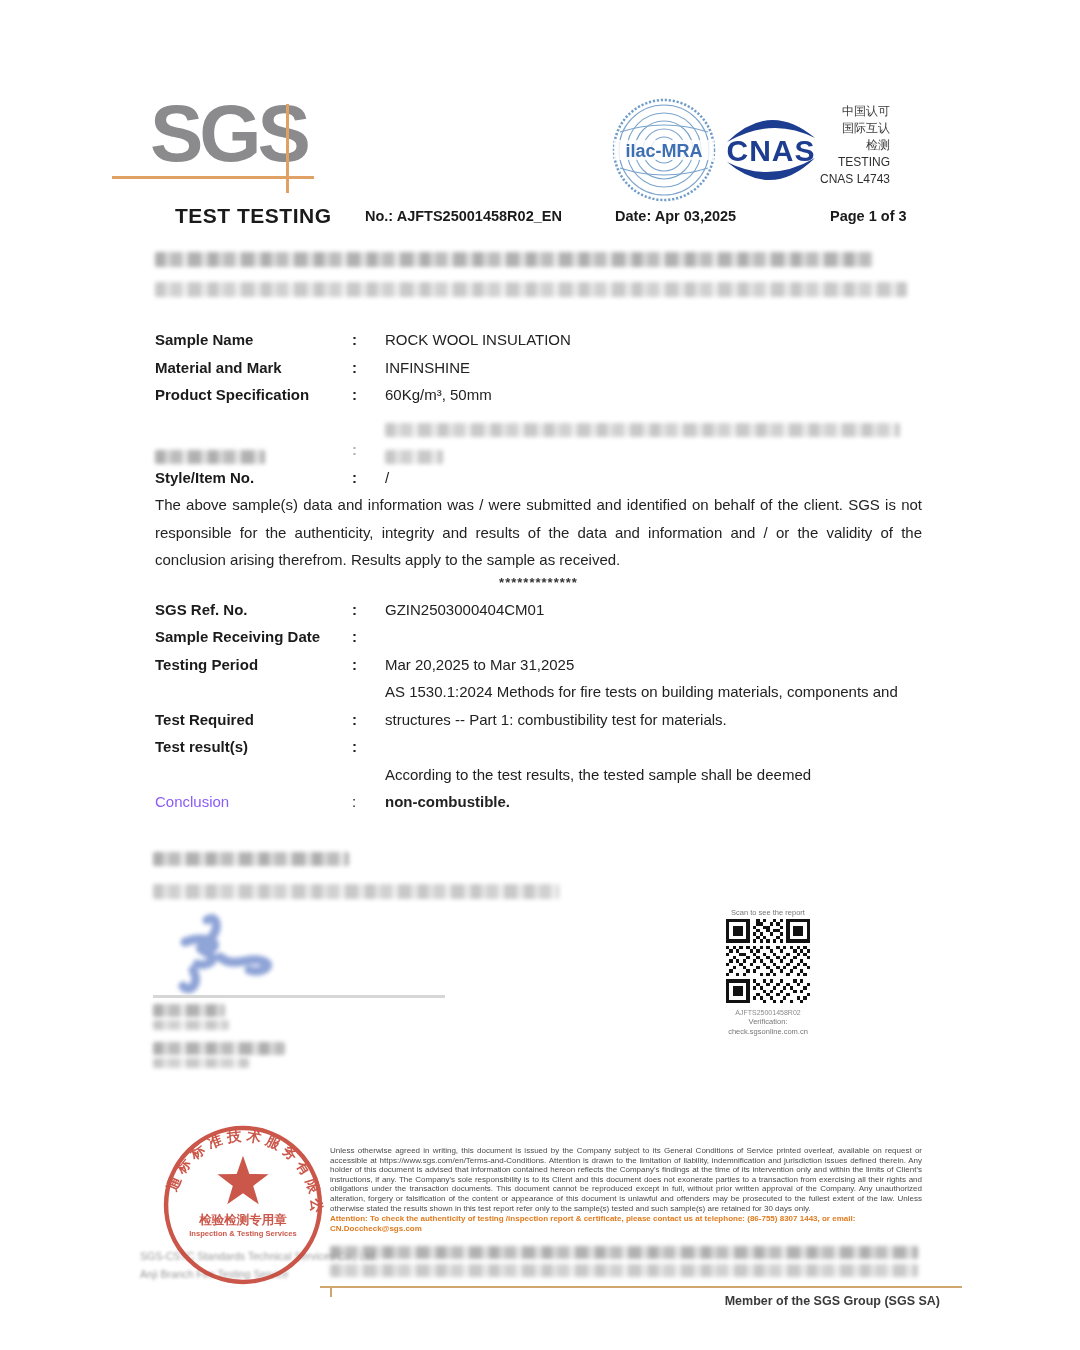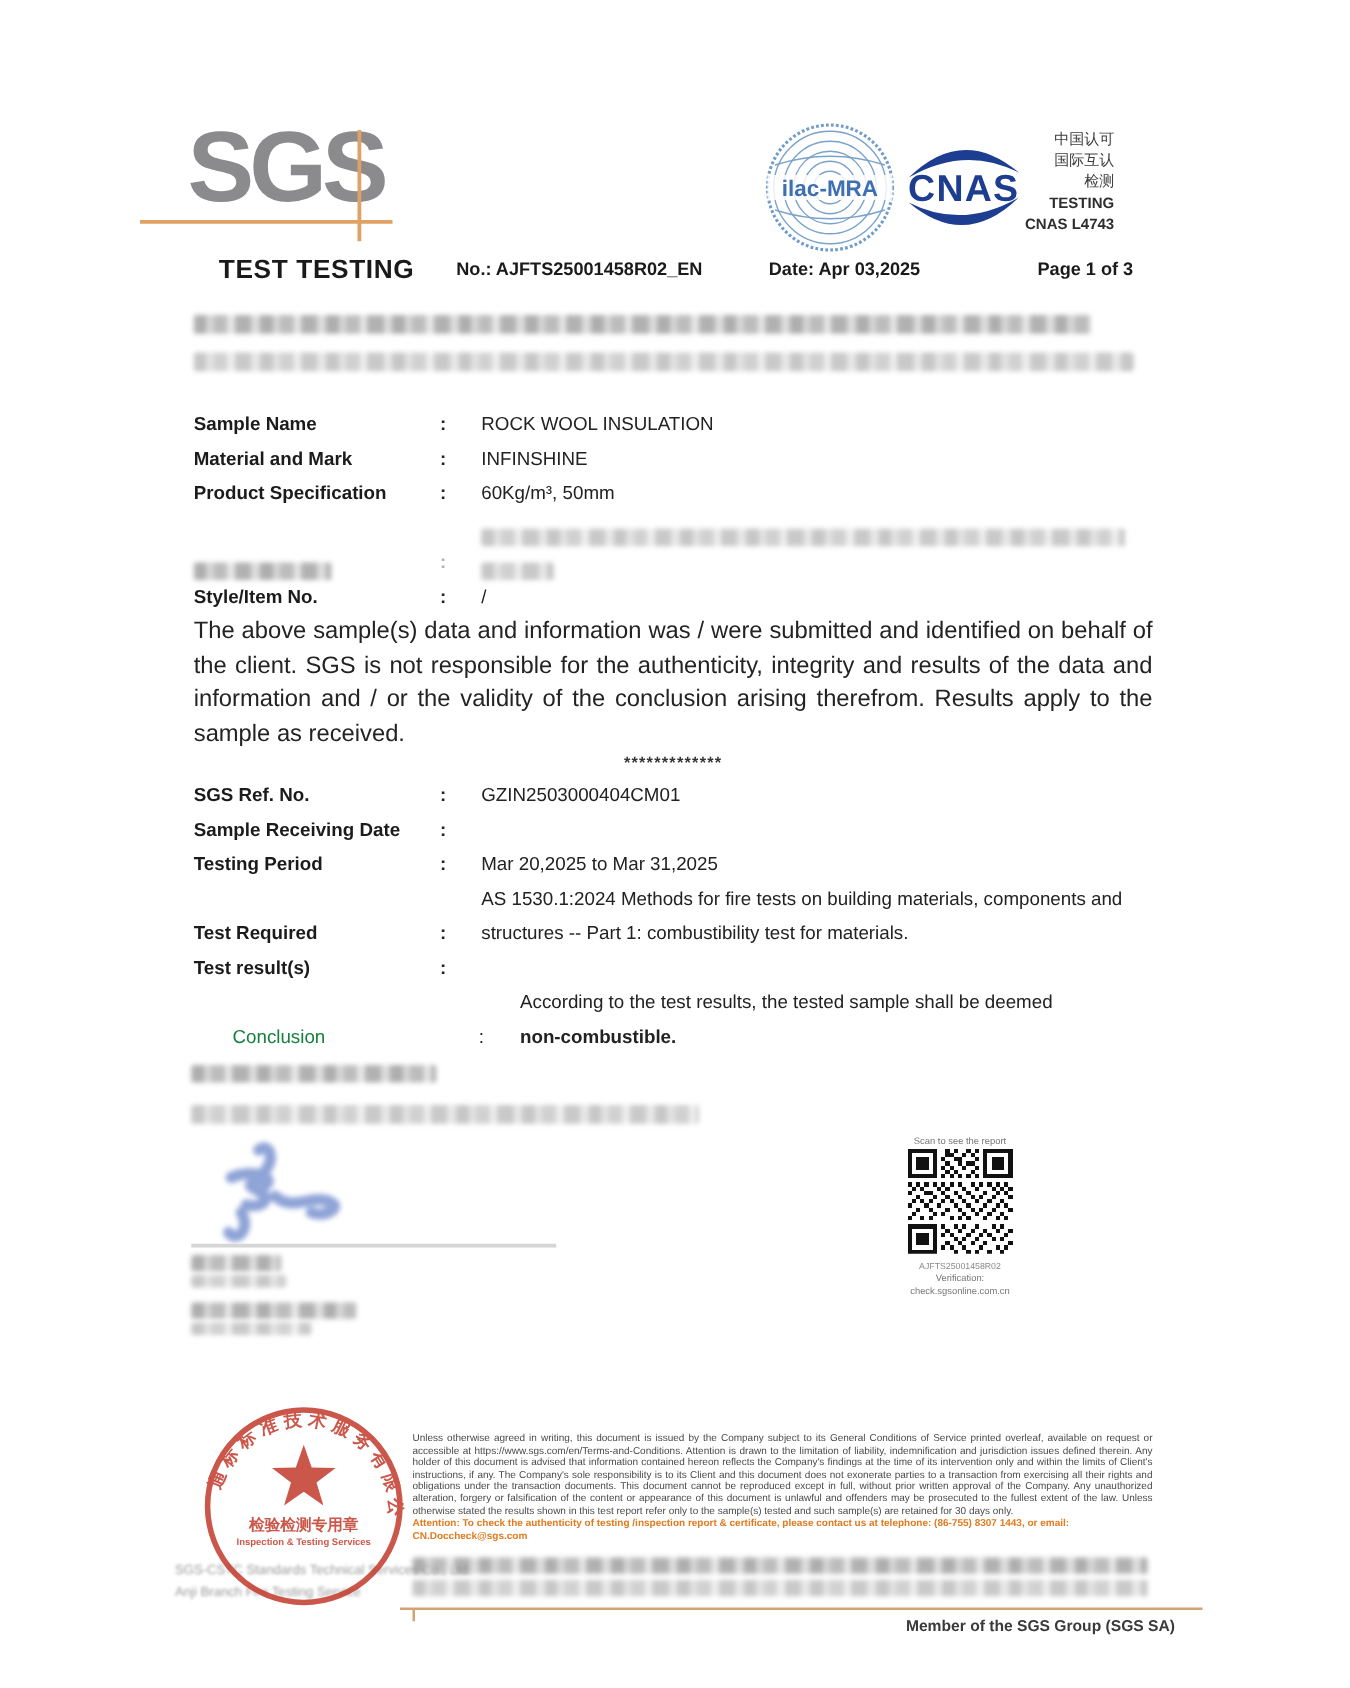--- a/index.html
+++ b/index.html
@@ -6,43 +6,43 @@
   .page{position:relative;width:1080px;height:1350px;background:#ffffff;
         font-family:"Liberation Sans", sans-serif;color:#222;overflow:hidden;}
   .abs{position:absolute;}
 
   
   .sgs-logo{left:150px;top:96px;font-size:80px;font-weight:800;letter-spacing:-4px;
             color:#8b8b8e;line-height:.95;}
   .cross-v{left:286px;top:104px;width:3px;height:89px;background:#dfa164;}
   .cross-h{left:112px;top:176px;width:202px;height:3px;background:#dfa164;}
   .accr-cn{left:820px;top:103px;font-size:12px;line-height:17px;color:#3c3c3c;text-align:right;}
-  .accr-cn .bold{font-weight:bold;color:#2e2e2e;}
+  .accr-cn .bold{font-weight:normal;color:#2e2e2e;}
 
   
   .title-row{left:0;top:204px;width:1080px;height:26px;}
   .report-title{left:175px;top:0;font-size:21px;font-weight:bold;letter-spacing:.5px;color:#1a1a1a;}
   .report-no{left:365px;top:4px;font-size:14.5px;font-weight:bold;color:#1a1a1a;}
   .report-date{left:615px;top:4px;font-size:14.5px;font-weight:bold;color:#1a1a1a;}
   .report-page{left:830px;top:4px;font-size:14.5px;font-weight:bold;color:#1a1a1a;}
 
   
   .redact{filter:blur(2px);border-radius:2px;opacity:.72;
     background:repeating-linear-gradient(90deg,#8f8f8f 0 10px,#c6c6c6 10px 16px,
       #a3a3a3 16px 27px,#dedede 27px 33px,#949494 33px 46px,#d0d0d0 46px 53px);}
   .redact.light{opacity:.5;}
 
   
   .doc-body{left:155px;top:326px;width:767px;}
   .info-row{display:flex;align-items:flex-end;}
   .info-label{width:197px;font-weight:bold;font-size:15px;line-height:27.5px;color:#1b1b1b;flex:none;}
-  .info-label.normal{font-weight:normal;color:#15803d;margin-left:31px;}
+  .info-label.normal{font-weight:normal;color:#8b5cf6;}
   .info-colon{width:33px;font-weight:bold;font-size:15px;line-height:27.5px;flex:none;}
   .info-value{flex:1;font-size:15px;line-height:27.5px;color:#222;}
-  .para{font-size:19px;line-height:27.5px;text-align:justify;color:#232323;}
+  .para{font-size:15px;line-height:27.5px;text-align:justify;color:#232323;}
   .stars{text-align:center;font-size:13px;font-weight:bold;letter-spacing:1px;
          height:18px;line-height:18px;color:#333;}
   .emph{font-weight:bold;}
 
   
   .sig-divider{background:#d6d6d6;}
   .signature-svg{filter:blur(2.2px);opacity:.8;}
 
   
   .qr-wrap{left:714px;top:908px;width:108px;text-align:center;}

